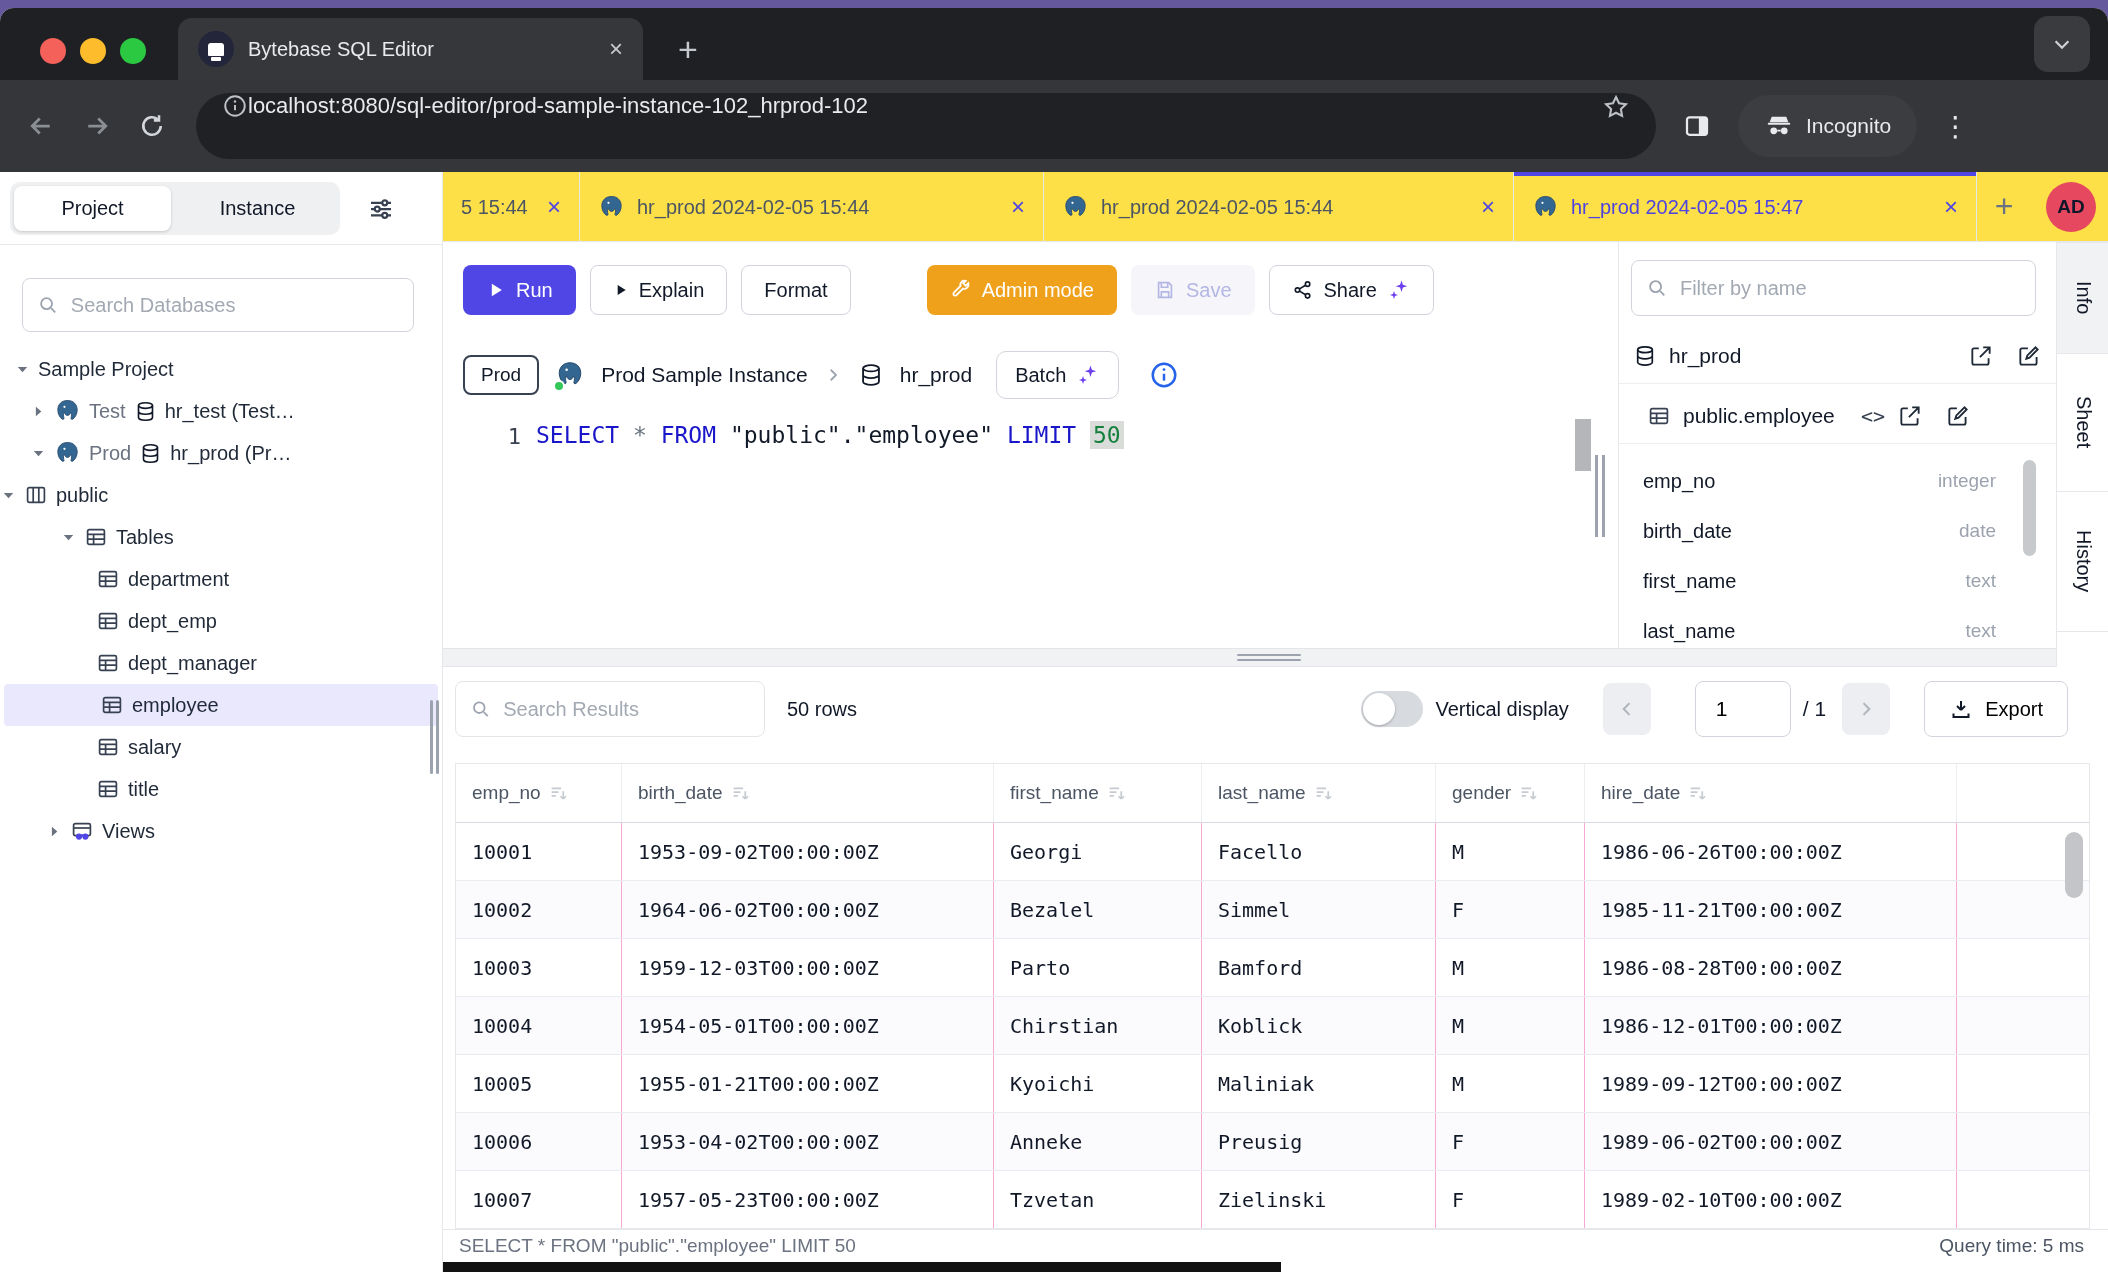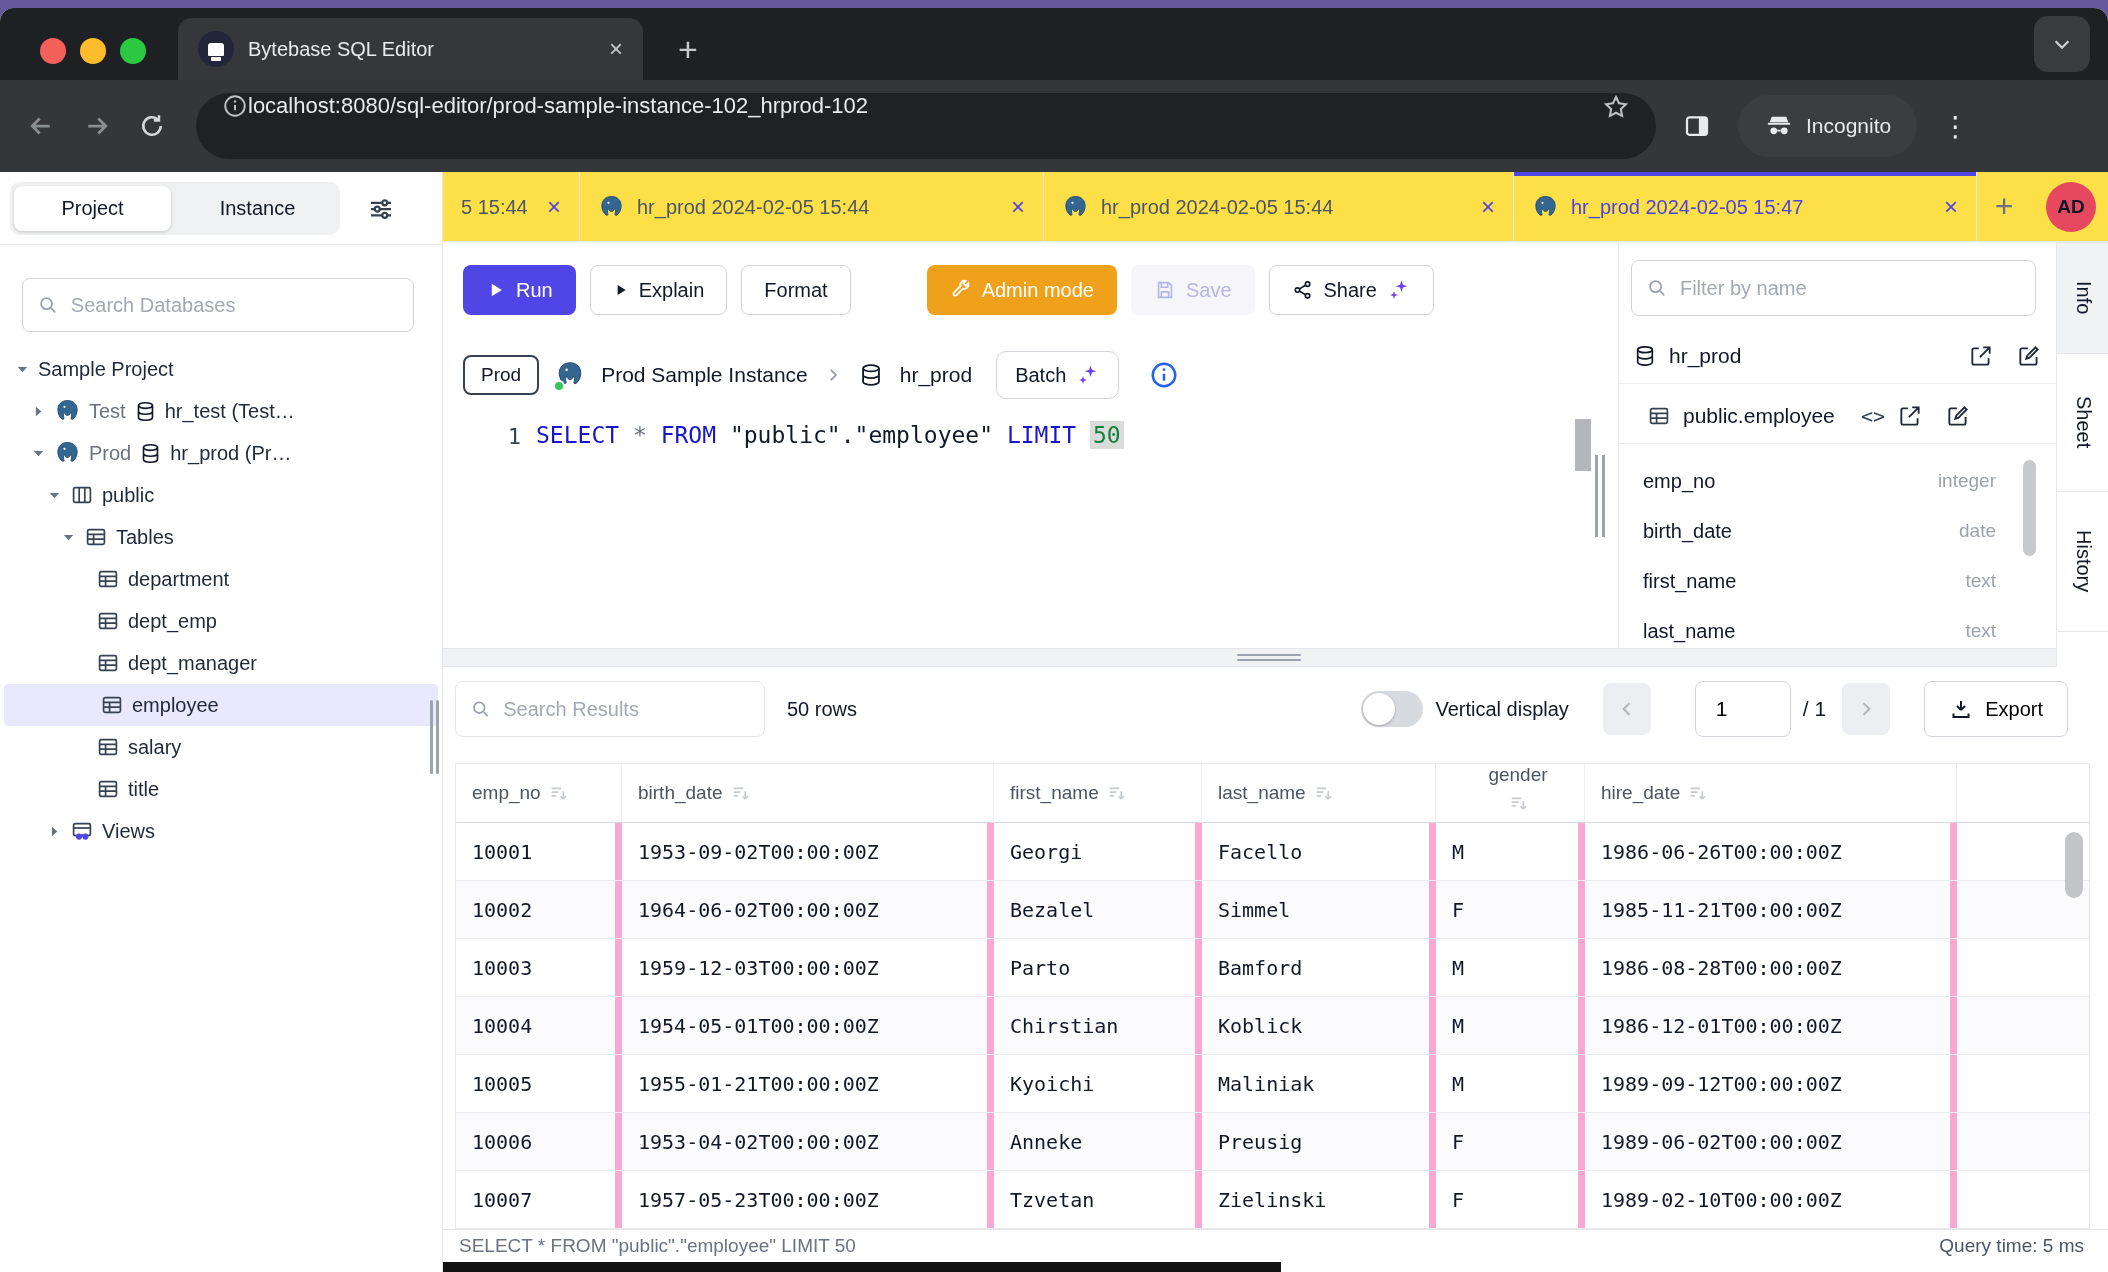--- a/index.html
+++ b/index.html
@@ -107,21 +107,21 @@
   .pg-btn{width:48px;height:52px;border-radius:8px;background:#eceef1;display:flex;align-items:center;justify-content:center;color:#9ca3af;font-size:24px;}
   .pg-prev{margin-left:34px;} .pg-next{margin-left:16px;}
   .pg-input{margin-left:44px;width:96px;height:56px;border:1px solid #d1d5db;border-radius:8px;font-size:21px;padding:0 20px;outline:0;font-family:"Liberation Sans",sans-serif;}
   .pg-total{font-size:21px;margin-left:12px;}
   .export-btn{margin-left:34px;margin-right:40px;height:56px;border:1px solid #d1d5db;border-radius:8px;display:flex;align-items:center;gap:12px;padding:0 24px;font-size:20px;background:#fff;}
   .rtable{position:absolute;left:12px;top:96px;width:1635px;height:466px;border:1px solid #e5e7eb;overflow:hidden;}
   .thead{display:flex;height:59px;border-bottom:1px solid #d6d9dd;background:#fff;}
   .th{display:flex;align-items:center;gap:8px;padding-left:16px;font-size:19px;color:#4b5563;border-right:1px solid #eceef0;flex:none;}
   .trow{display:flex;height:58px;border-bottom:1px solid #e9ebee;}
   .trow:nth-child(even){background:#fbfbfd;}
-  .td{display:flex;align-items:center;padding-left:16px;font-family:"DejaVu Sans Mono",monospace;font-size:20px;color:#111827;border-right:7px solid #f9a8d4;flex:none;white-space:nowrap;overflow:hidden;}
+  .td{display:flex;align-items:center;padding-left:16px;font-family:"DejaVu Sans Mono",monospace;font-size:20px;color:#111827;border-right:1px solid #f9a8d4;flex:none;white-space:nowrap;overflow:hidden;}
   .tbl-scroll{position:absolute;right:6px;top:68px;width:18px;height:66px;border-radius:9px;background:#c3c5c9;}
   .statusbar{position:absolute;left:0;top:562px;width:100%;height:33px;border-top:1px solid #e5e7eb;display:flex;align-items:center;font-size:19px;color:#6b7280;padding:0 24px 0 16px;}
   .statusbar .qt{margin-left:auto;color:#4b5563;}
   .bottom-strip{position:absolute;left:0;top:595px;width:838px;height:10px;background:#121212;}
   svg{display:block;}
 </style>
 </head>
 <body>
 
 <div class="screen">
@@ -261,21 +261,21 @@
               </span>
               <span class="env-label">Prod</span>
               <span class="ticon">
                 <svg width="23" height="23" viewBox="0 0 24 24" fill="none" stroke="#111827" stroke-width="1.7">
                   <ellipse cx="12" cy="5.8" rx="7.3" ry="2.9"></ellipse>
                   <path d="M4.7 5.8v6.2c0 1.6 3.3 2.9 7.3 2.9s7.3-1.3 7.3-2.9V5.8M4.7 12v6.2c0 1.6 3.3 2.9 7.3 2.9s7.3-1.3 7.3-2.9V12"></path>
                 </svg>
               </span>
               <span>hr_prod (Pr…</span>
             </div>
-            <div class="tree-row" style="padding-left: 46px;">
+            <div class="tree-row" style="">
               <span class="caret">
                 <svg width="15" height="15" viewBox="0 0 16 16">
                   <path d="M3 5.2h10L8 11z" fill="#6b7280"></path>
                 </svg>
               </span>
               <span class="ticon">
                 <svg width="24" height="24" viewBox="0 0 24 24" fill="none" stroke="#374151" stroke-width="1.7">
                   <rect x="3.6" y="4.6" width="16.8" height="14.8" rx="1.6"></rect>
                   <path d="M9.2 4.6v14.8M14.8 4.6v14.8"></path>
                 </svg>
@@ -635,21 +635,21 @@
                     <path d="M13.5 6.8v7.4M13.5 14.2l-2.6-2.6M13.5 14.2l2.6-2.6"></path>
                   </svg>
                 </div>
                 <div class="th" style="width: 234px;">
                   <span>last_name</span>
                   <svg width="19" height="19" viewBox="0 0 18 18" fill="none" stroke="#c6cad1" stroke-width="1.6">
                     <path d="M2.5 4.2h9M2.5 7.7h6.5M2.5 11.2h4"></path>
                     <path d="M13.5 6.8v7.4M13.5 14.2l-2.6-2.6M13.5 14.2l2.6-2.6"></path>
                   </svg>
                 </div>
-                <div class="th" style="width: 149px; flex-direction: column;">
+                <div class="th" style="width: 149px;">
                   <span>gender</span>
                   <svg width="19" height="19" viewBox="0 0 18 18" fill="none" stroke="#c6cad1" stroke-width="1.6">
                     <path d="M2.5 4.2h9M2.5 7.7h6.5M2.5 11.2h4"></path>
                     <path d="M13.5 6.8v7.4M13.5 14.2l-2.6-2.6M13.5 14.2l2.6-2.6"></path>
                   </svg>
                 </div>
                 <div class="th" style="width: 372px;">
                   <span>hire_date</span>
                   <svg width="19" height="19" viewBox="0 0 18 18" fill="none" stroke="#c6cad1" stroke-width="1.6">
                     <path d="M2.5 4.2h9M2.5 7.7h6.5M2.5 11.2h4"></path>

